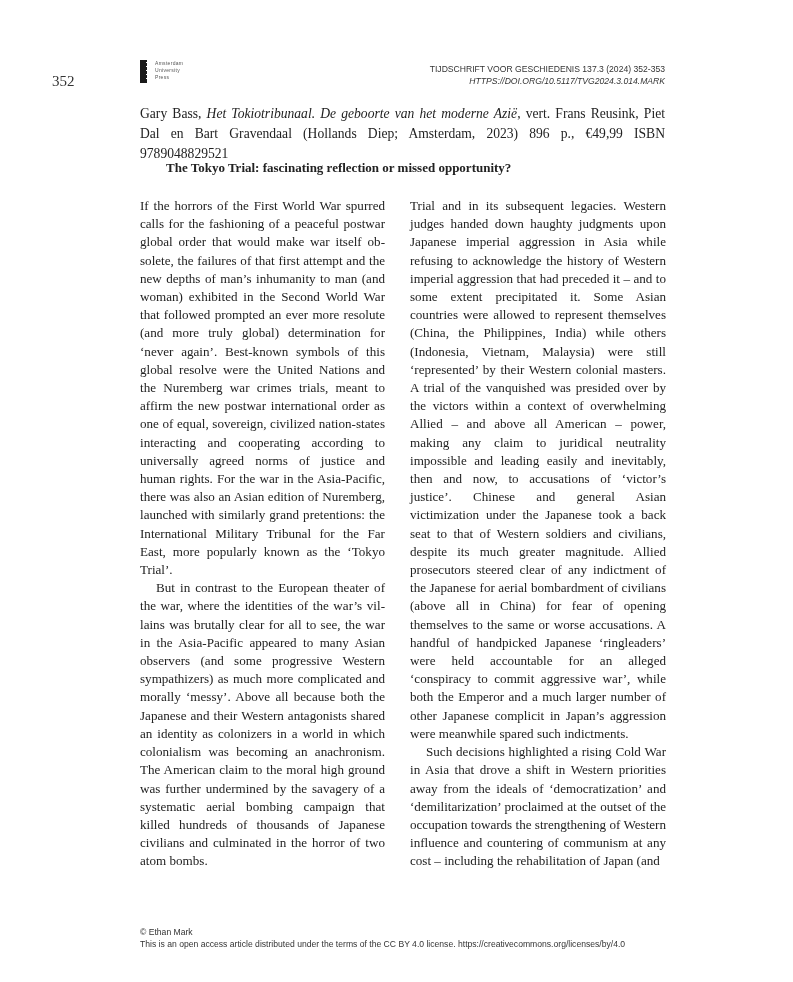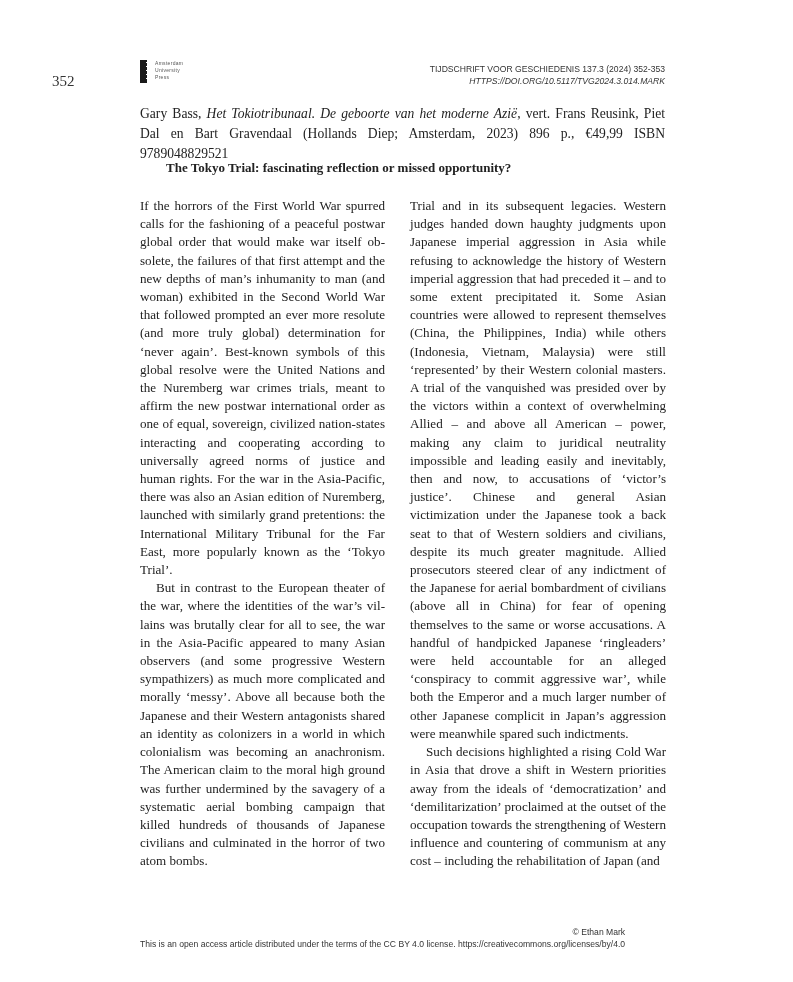--- a/index.html
+++ b/index.html
@@ -43,21 +43,21 @@
       position: absolute; top: 197px; width: 245px;
       font-family: "Liberation Serif", serif; font-size: 13.1px; line-height: 18.2px;
       color: #222; text-align: justify; hyphens: manual;
     }
     .col-left { left: 140px; }
     .col-right { left: 410px; width: 256px; }
     .col p { margin: 0; }
     .col p.indent { text-indent: 16px; }
     .footer {
       position: absolute; left: 140px; top: 927px;
-      font-family: "Liberation Sans", sans-serif; font-size: 8.6px; line-height: 11.5px; color: #333; text-align: right;
+      font-family: "Liberation Sans", sans-serif; font-size: 8.6px; line-height: 11.5px; color: #333;
     }
   </style>
 </head>
 <body>
 
 <div class="page-number">352</div>
 
 <div class="logo">
   <div class="logo-bar"></div>
   <div class="logo-text">

